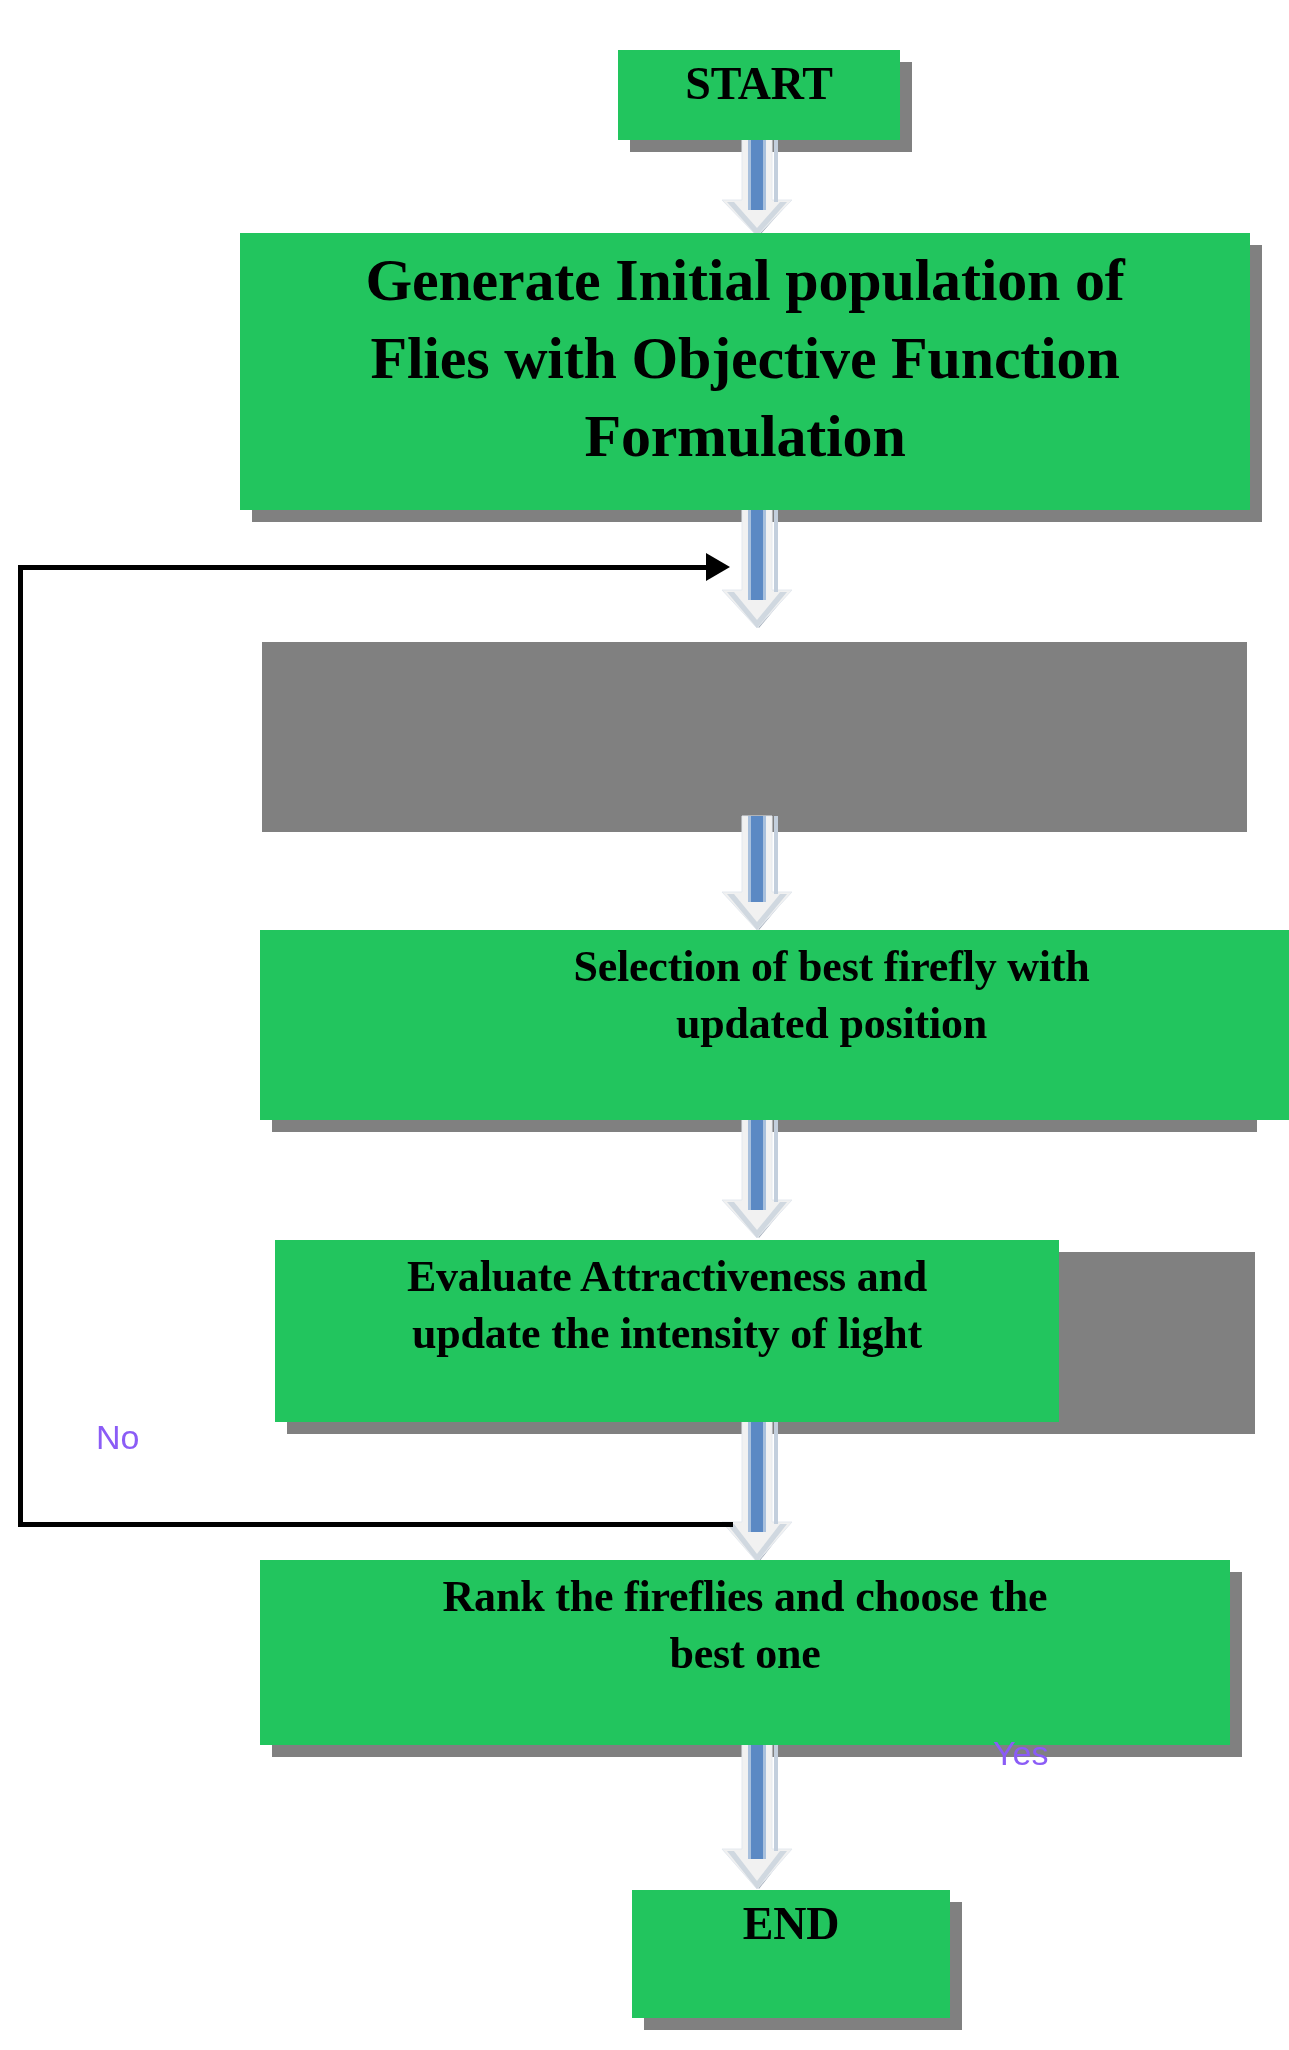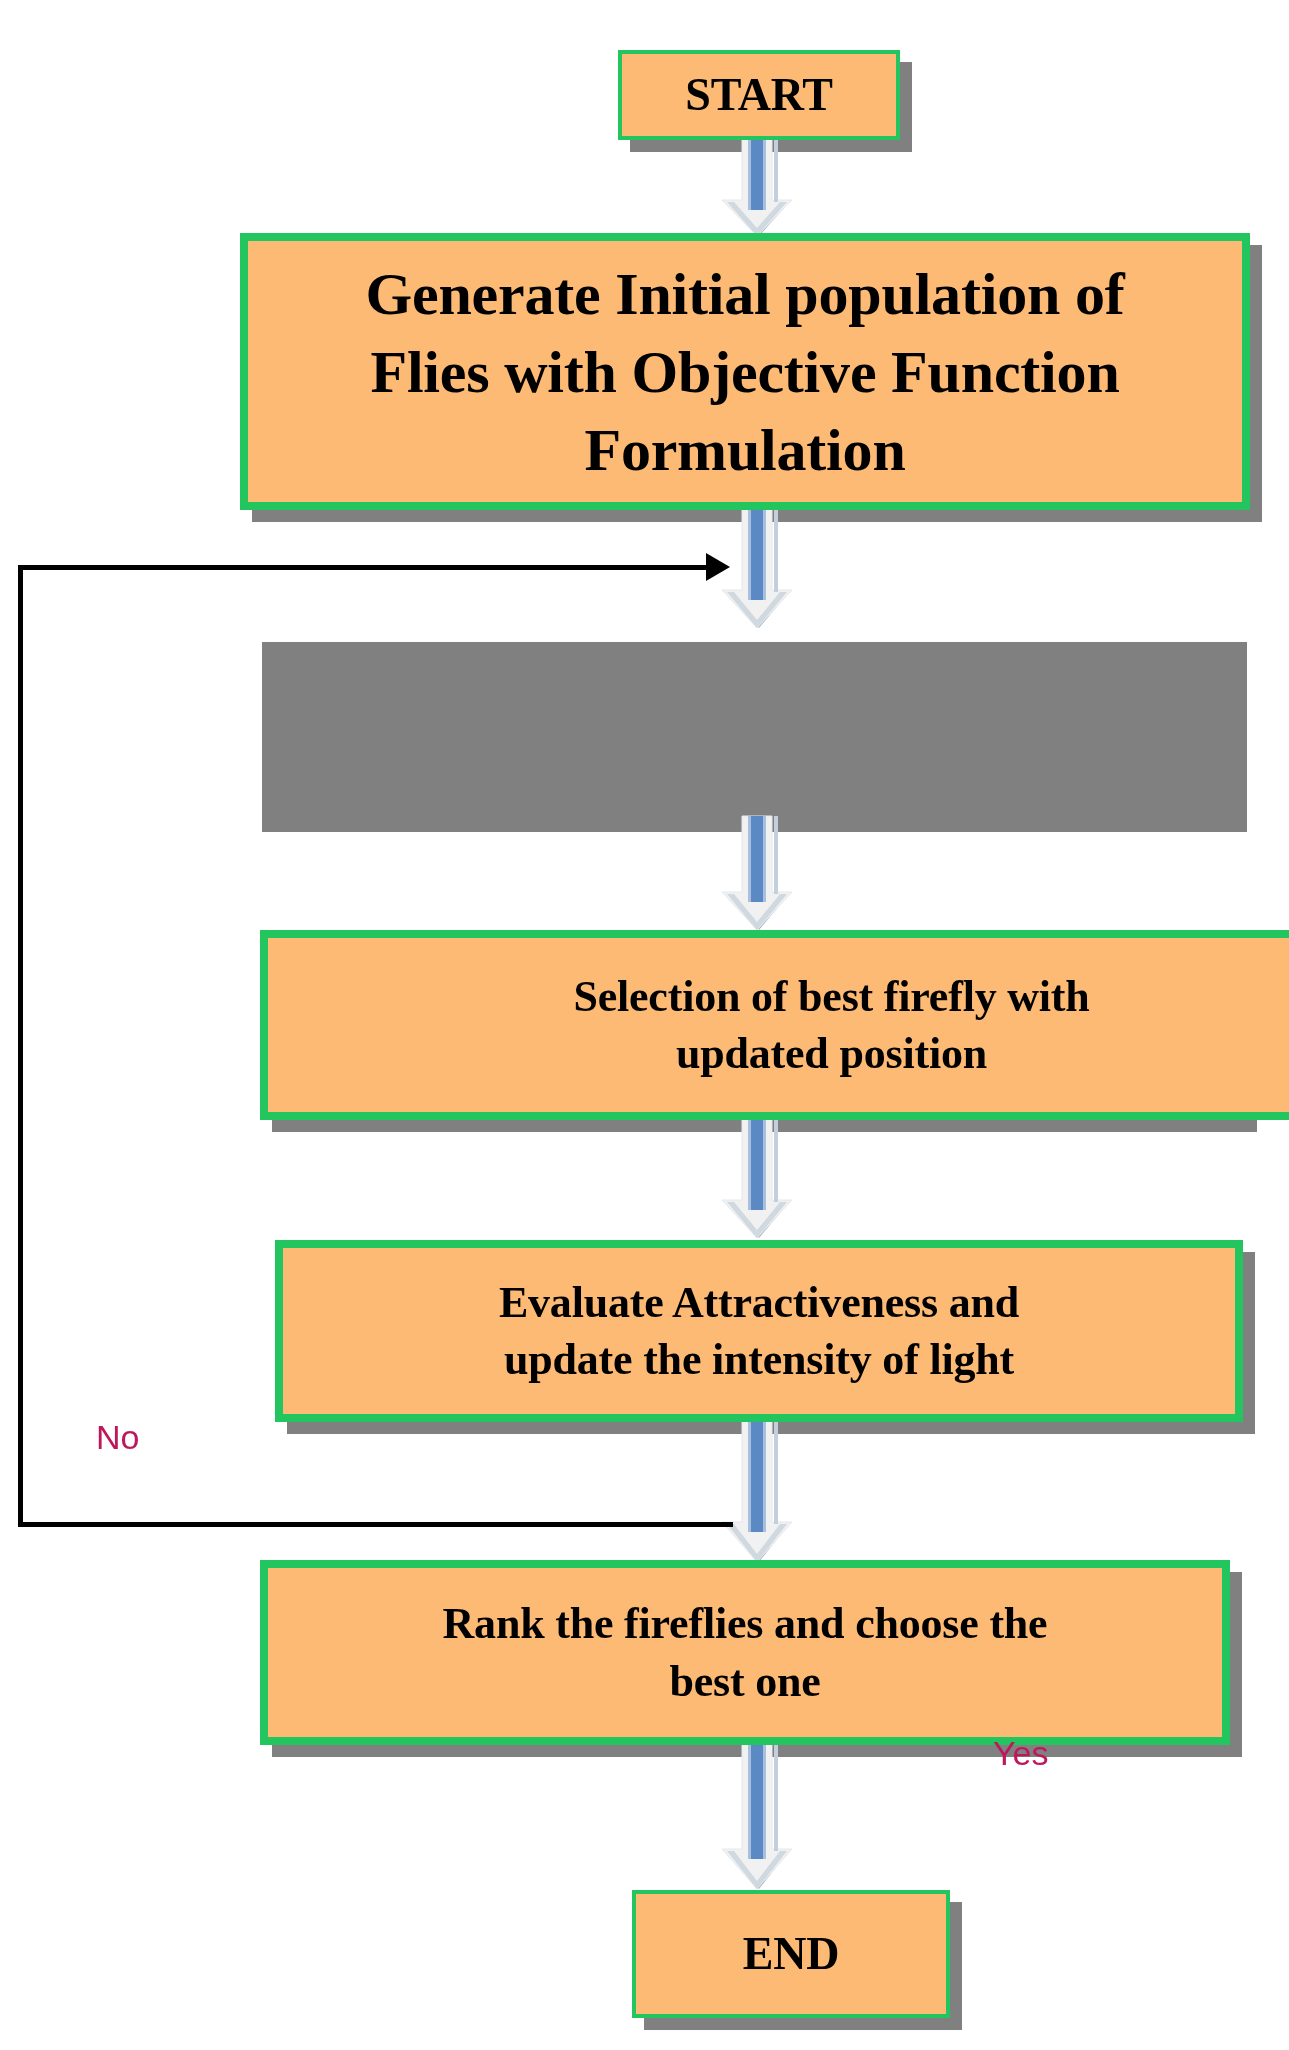--- a/index.html
+++ b/index.html
@@ -16,24 +16,24 @@
     width: 1289px;
     height: 2050px;
     background: #ffffff;
     overflow: hidden;
   }
 
   
   .fc-box {
     position: absolute;
     box-sizing: border-box;
-    background: #fdba74;
+    background: #22c55e;
     border: 8px solid #22c55e;
     display: flex;
-    align-items: center;
+    align-items: flex-start;
     justify-content: center;
     text-align: center;
     color: #000000;
     font-family: "Liberation Serif", "DejaVu Serif", serif;
     font-weight: bold;
     line-height: 1.30;
     letter-spacing: -0.2px;
     z-index: 4;
   }
   .fc-box .fc-label {
@@ -81,21 +81,21 @@
     border-left: 24px solid #000000;
     z-index: 3;
   }
 
   
   .branch-label {
     position: absolute;
     font-family: "Liberation Sans", "DejaVu Sans", sans-serif;
     font-weight: normal;
     font-size: 34px;
-    color: #be185d;
+    color: #8b5cf6;
     white-space: nowrap;
     z-index: 5;
   }
 </style>
 </head>
 <body>
 
 <div id="canvas">
 
   <div class="fc-shadow" style="left:630px; top:62px; width:282px; height:90px;"></div>
@@ -160,21 +160,21 @@
       <polygon points="24,0 54,0 54,84 74,84 39,122 4,84 24,84" fill="#f1f1f1" stroke="#e4e9ef" stroke-width="1"></polygon>
       <rect x="33" y="0" width="12" height="94" fill="#5b89c4"></rect>
       <rect x="30" y="0" width="3" height="94" fill="#a8c0dd"></rect>
       <rect x="45" y="0" width="3" height="94" fill="#a8c0dd"></rect>
       <polygon points="39,122 9,86 16,86 39,114 62,86 69,86" fill="#ccd5de" opacity="0.9"></polygon>
       <rect x="56" y="0" width="4" height="86" fill="#c3cfdd"></rect>
     </svg>
   </div>
 
   <div class="fc-shadow" style="left:287px; top:1252px; width:968px; height:182px;"></div>
-  <div class="fc-box" style="left:275px; top:1240px; width:968px; height:182px; font-size:44px;">
+  <div class="fc-box" style="left:275px; top:1240px; width:784px; height:182px; font-size:44px;">
     <span class="fc-label">Evaluate Attractiveness and
 update the intensity of light</span>
   </div>
 
   <div class="arrow-down" style="left:718px; top:1418px; width:78px; height:152px;">
     <svg width="78" height="152" viewBox="0 0 78 152" aria-hidden="true">
       <polygon points="48,10 48,112 66,112 41,144 16,112 34,112 34,10" fill="#9aa6b4" opacity="0.85"></polygon>
       <polygon points="24,0 54,0 54,104 74,104 39,144 4,104 24,104" fill="#f1f1f1" stroke="#e4e9ef" stroke-width="1"></polygon>
       <rect x="33" y="0" width="12" height="114" fill="#5b89c4"></rect>
       <rect x="30" y="0" width="3" height="114" fill="#a8c0dd"></rect>

